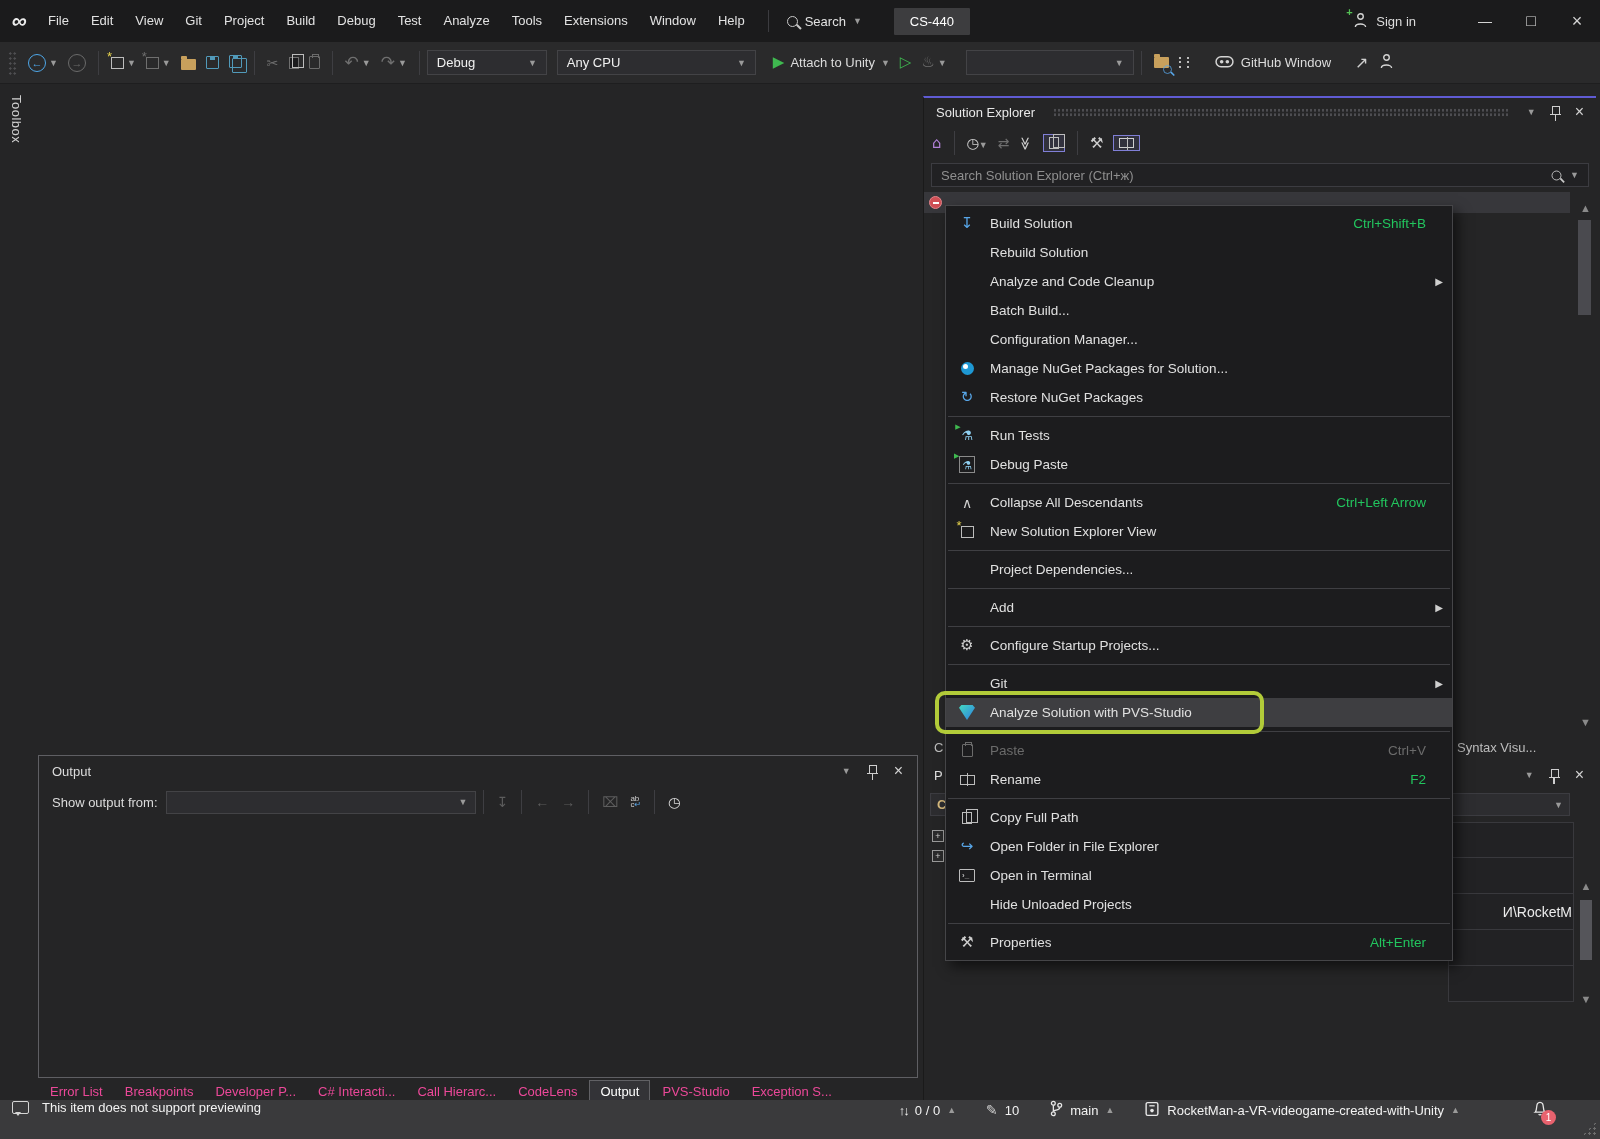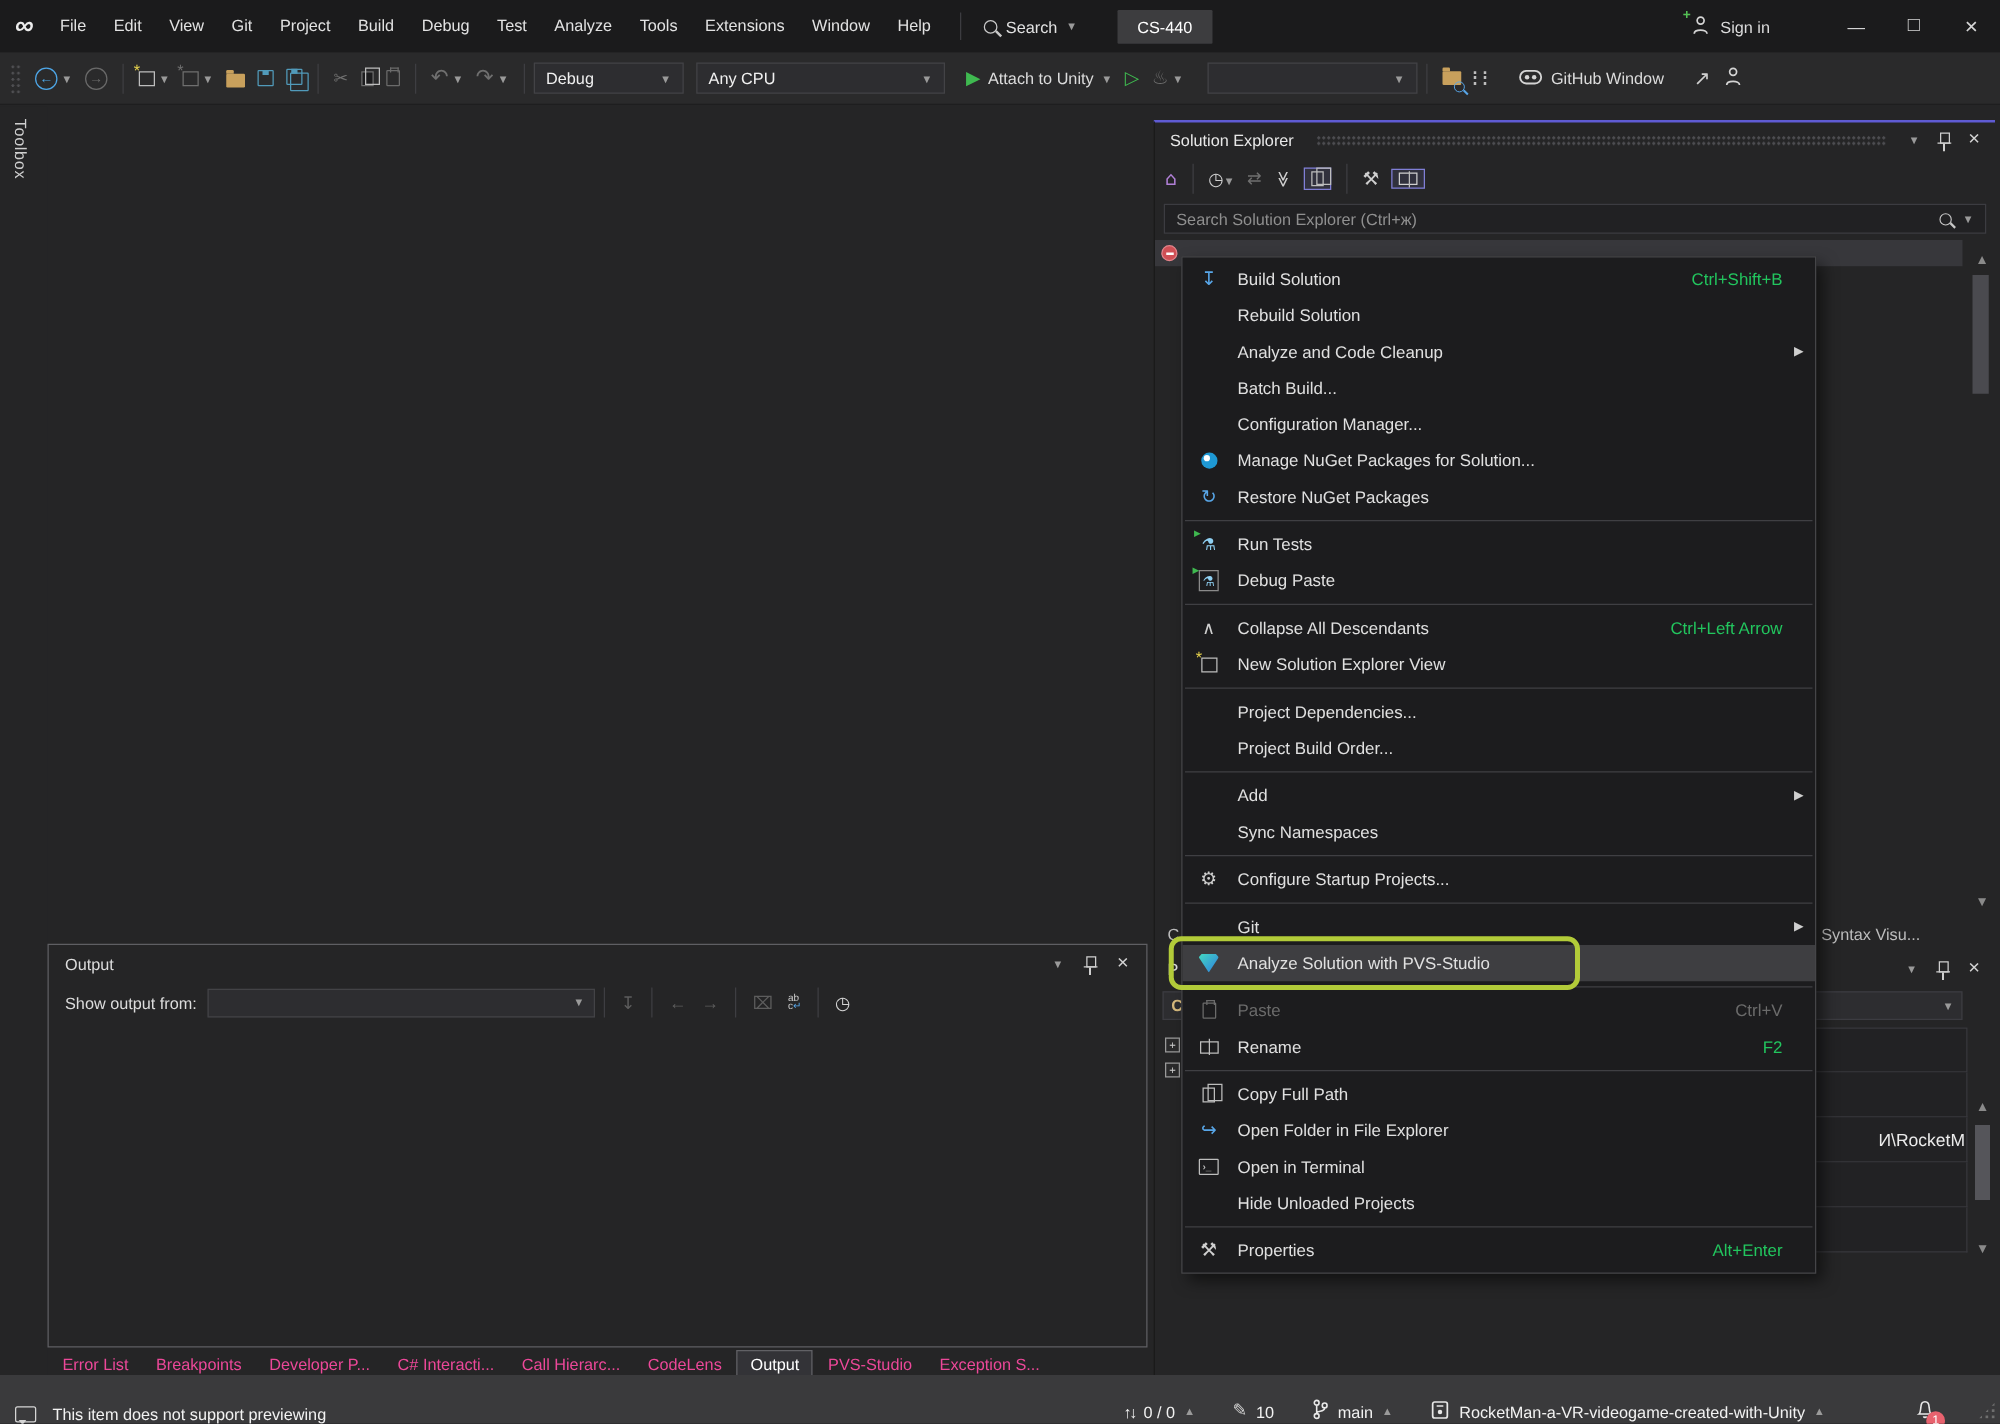--- a/index.html
+++ b/index.html
@@ -128,21 +128,21 @@
   .op-combo{width:310px;height:23px;background:#2d2d30;border:1px solid #434346;display:flex;align-items:center;padding:0 7px;margin-left:8px}
   .op-combo .dd{margin-left:auto}
   .op-ic{margin:0 6px;color:#5d5d5d;font-size:14px}
   .wrap-ic{display:inline-flex;flex-direction:column;line-height:6px;font-size:8px;color:#cfcfcf;margin:0 6px}
   .wrap-ic .ret{color:#58a6e8}
   
   .bottom-tabs{position:absolute;left:40px;top:1080px;display:flex;align-items:center;gap:2px;z-index:6}
   .btab{padding:3px 10px;color:#ec4899;white-space:nowrap}
   .btab.active{border:1px solid #616165;background:#333337;color:#fff}
   
-  .statusbar{position:absolute;left:0;top:1100px;width:1600px;height:39px;background:#3a3a3c;display:flex;align-items:flex-end;color:#f2f2f2;z-index:20}
+  .statusbar{position:absolute;left:0;top:1100px;width:1600px;height:39px;background:#3a3a3c;display:flex;align-items:flex-start;color:#f2f2f2;z-index:20}
   .sb-left{display:flex;align-items:center;gap:13px;margin-left:12px}
   .bubble{width:17px;height:13px;border:1.4px solid #d5d5d5;border-radius:2px;position:relative;display:inline-block}
   .bubble::after{content:"";position:absolute;left:2px;bottom:-6px;border:3px solid transparent;border-top:4px solid #d5d5d5}
   .sb-right{position:absolute;right:52px;display:flex;align-items:center;gap:30px}
   .sb-item{display:flex;align-items:center;gap:7px;white-space:nowrap}
   .sb-bell{position:relative;margin-left:42px}
   .sb-badge{position:absolute;right:-8px;bottom:-5px;background:#e8626e;color:#fff;border-radius:50%;width:15px;height:15px;font-size:10px;display:flex;align-items:center;justify-content:center}
   .grip{position:absolute;right:3px;bottom:3px;width:15px;height:15px;background:radial-gradient(#6e6e6e 1.2px,transparent 1.3px);background-size:5px 5px;clip-path:polygon(100% 0,100% 100%,0 100%)}
   .updown{letter-spacing:-2px;font-size:13px}
 </style>
@@ -439,33 +439,25 @@
           <span class="spark">*</span>
         </span>
       </span>
       <span class="ctx-label">New Solution Explorer View</span>
     </div>
     <div class="ctx-sep"></div>
     <div class="ctx-item">
       <span class="ctx-ic"></span>
       <span class="ctx-label">Project Dependencies...</span>
     </div>
-    <div class="ctx-item">
-      <span class="ctx-ic"></span>
-      <span class="ctx-label">Project Build Order...</span>
-    </div>
     <div class="ctx-sep"></div>
     <div class="ctx-item">
       <span class="ctx-ic"></span>
       <span class="ctx-label">Add</span>
       <span class="ctx-sub">▶</span>
-    </div>
-    <div class="ctx-item">
-      <span class="ctx-ic"></span>
-      <span class="ctx-label">Sync Namespaces</span>
     </div>
     <div class="ctx-sep"></div>
     <div class="ctx-item">
       <span class="ctx-ic">
         <span class="gly" style="font-size:15px">⚙</span>
       </span>
       <span class="ctx-label">Configure Startup Projects...</span>
     </div>
     <div class="ctx-sep"></div>
     <div class="ctx-item">

